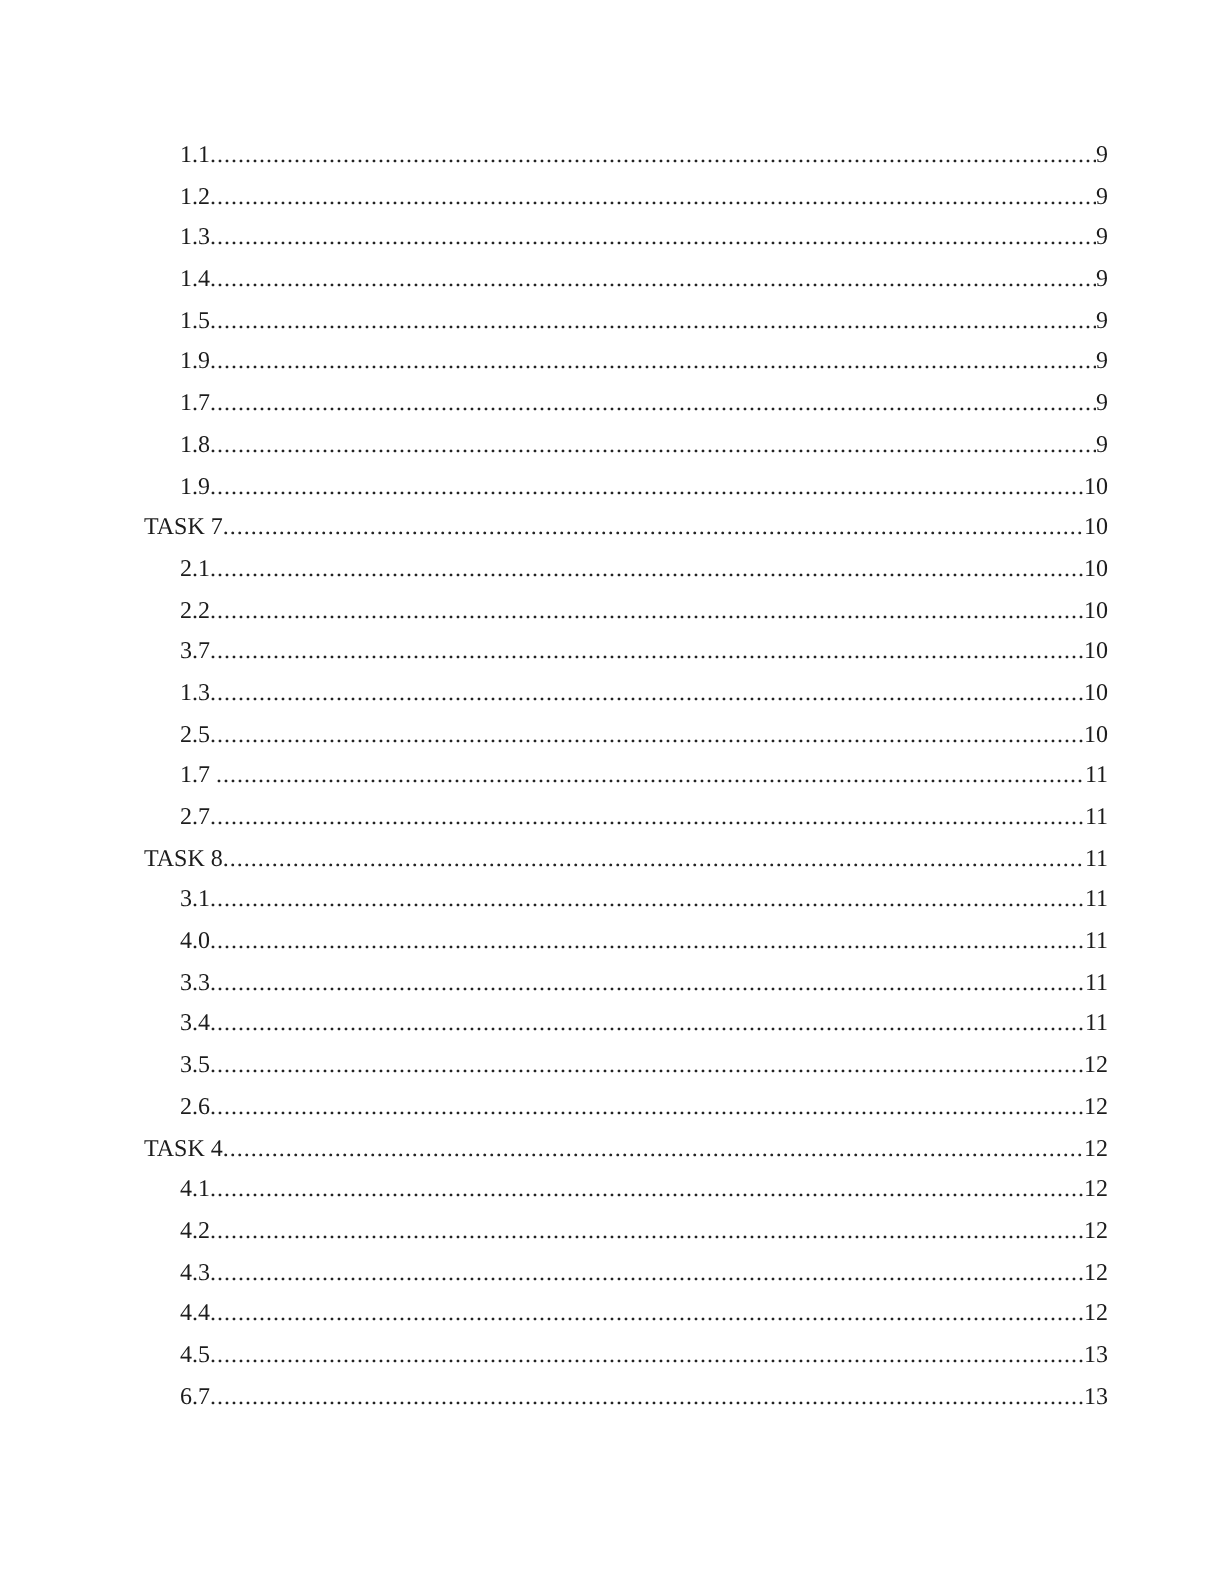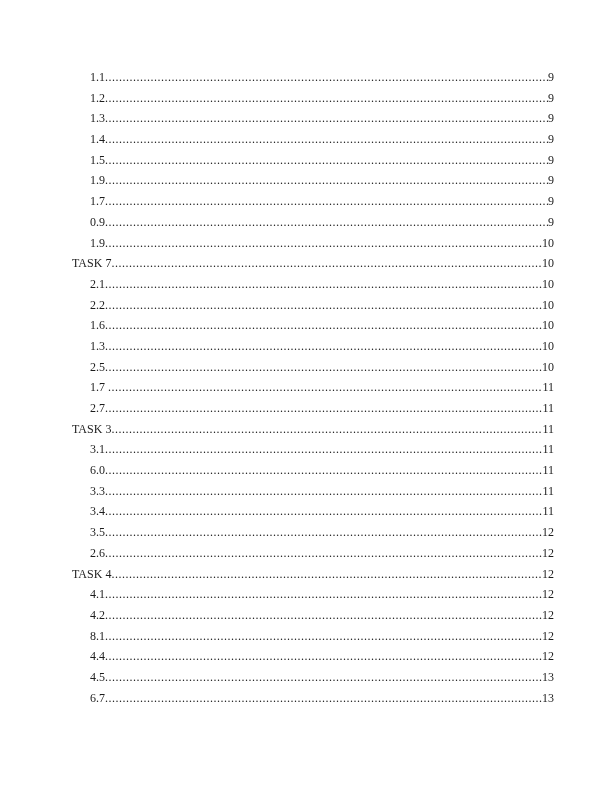--- a/index.html
+++ b/index.html
@@ -85,21 +85,21 @@
         <span class="label">1.9</span>
         <span class="leader">............................................................................................................................................................................................................................................................................................................</span>
         <span class="page-num">9</span>
       </div>
       <div class="toc-row indent">
         <span class="label">1.7</span>
         <span class="leader">............................................................................................................................................................................................................................................................................................................</span>
         <span class="page-num">9</span>
       </div>
       <div class="toc-row indent">
-        <span class="label">0.9</span>
+        <span class="label">1.8</span>
         <span class="leader">............................................................................................................................................................................................................................................................................................................</span>
         <span class="page-num">9</span>
       </div>
       <div class="toc-row indent">
         <span class="label">1.9</span>
         <span class="leader">............................................................................................................................................................................................................................................................................................................</span>
         <span class="page-num">10</span>
       </div>
       <div class="toc-row">
         <span class="label">TASK 7</span>
@@ -110,21 +110,21 @@
         <span class="label">2.1</span>
         <span class="leader">............................................................................................................................................................................................................................................................................................................</span>
         <span class="page-num">10</span>
       </div>
       <div class="toc-row indent">
         <span class="label">2.2</span>
         <span class="leader">............................................................................................................................................................................................................................................................................................................</span>
         <span class="page-num">10</span>
       </div>
       <div class="toc-row indent">
-        <span class="label">1.6</span>
+        <span class="label">3.7</span>
         <span class="leader">............................................................................................................................................................................................................................................................................................................</span>
         <span class="page-num">10</span>
       </div>
       <div class="toc-row indent">
         <span class="label">1.3</span>
         <span class="leader">............................................................................................................................................................................................................................................................................................................</span>
         <span class="page-num">10</span>
       </div>
       <div class="toc-row indent">
         <span class="label">2.5</span>
@@ -135,31 +135,31 @@
         <span class="label">1.7 </span>
         <span class="leader">............................................................................................................................................................................................................................................................................................................</span>
         <span class="page-num">11</span>
       </div>
       <div class="toc-row indent">
         <span class="label">2.7</span>
         <span class="leader">............................................................................................................................................................................................................................................................................................................</span>
         <span class="page-num">11</span>
       </div>
       <div class="toc-row">
-        <span class="label">TASK 3</span>
+        <span class="label">TASK 8</span>
         <span class="leader">............................................................................................................................................................................................................................................................................................................</span>
         <span class="page-num">11</span>
       </div>
       <div class="toc-row indent">
         <span class="label">3.1</span>
         <span class="leader">............................................................................................................................................................................................................................................................................................................</span>
         <span class="page-num">11</span>
       </div>
       <div class="toc-row indent">
-        <span class="label">6.0</span>
+        <span class="label">4.0</span>
         <span class="leader">............................................................................................................................................................................................................................................................................................................</span>
         <span class="page-num">11</span>
       </div>
       <div class="toc-row indent">
         <span class="label">3.3</span>
         <span class="leader">............................................................................................................................................................................................................................................................................................................</span>
         <span class="page-num">11</span>
       </div>
       <div class="toc-row indent">
         <span class="label">3.4</span>
@@ -185,21 +185,21 @@
         <span class="label">4.1</span>
         <span class="leader">............................................................................................................................................................................................................................................................................................................</span>
         <span class="page-num">12</span>
       </div>
       <div class="toc-row indent">
         <span class="label">4.2</span>
         <span class="leader">............................................................................................................................................................................................................................................................................................................</span>
         <span class="page-num">12</span>
       </div>
       <div class="toc-row indent">
-        <span class="label">8.1</span>
+        <span class="label">4.3</span>
         <span class="leader">............................................................................................................................................................................................................................................................................................................</span>
         <span class="page-num">12</span>
       </div>
       <div class="toc-row indent">
         <span class="label">4.4</span>
         <span class="leader">............................................................................................................................................................................................................................................................................................................</span>
         <span class="page-num">12</span>
       </div>
       <div class="toc-row indent">
         <span class="label">4.5</span>

